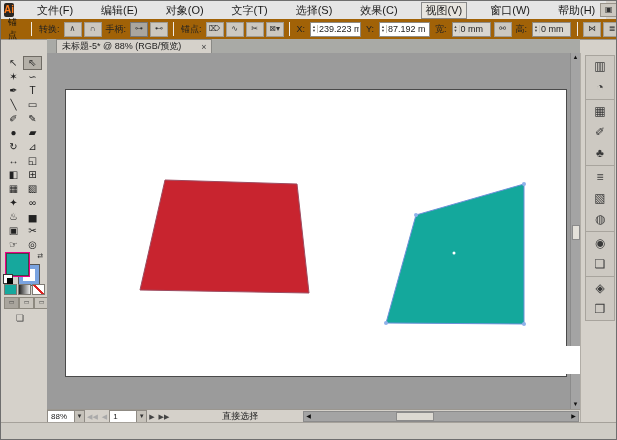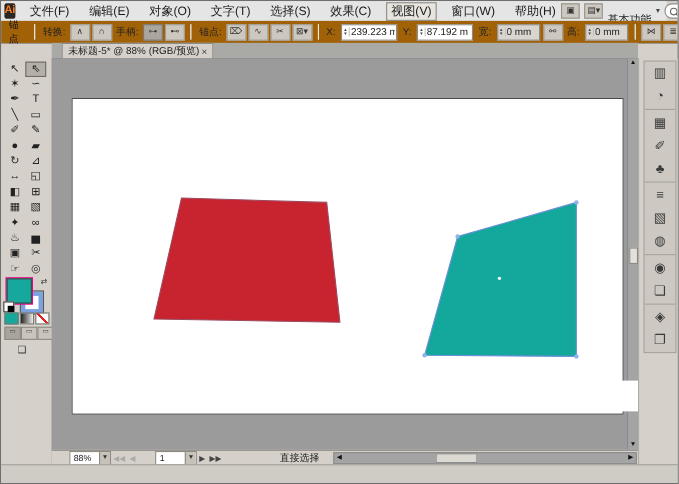--- a/index.html
+++ b/index.html
@@ -4,21 +4,21 @@
 <style>
   html,body{margin:0;padding:0;background:#888;}
   .app{position:relative;width:617px;height:440px;background:#d5d1ca;
        font-family:"Liberation Sans","DejaVu Sans",sans-serif;overflow:hidden;
        border:1px solid #6e6e6e;box-sizing:border-box;}
   
   .titlebar{position:absolute;left:0;top:0;width:605px;height:18px;background:#e5e5e5;
             display:flex;align-items:center;border-bottom:1px solid #b8b4ad;}
   .logo{width:20px;height:14px;margin-left:3px;background:#2a2622;color:#ff7c1b;
         font-weight:bold;font-size:10px;text-align:center;line-height:14px;border-radius:2px;}
-  .menu-item{font-size:11px;color:#1a1a1a;padding:1px 5px;margin-left:8px;white-space:nowrap;}
+  .menu-item{font-size:11px;color:#1a1a1a;padding:1px 5px;margin-left:18px;white-space:nowrap;}
   .menu-item.active{background:#e8e5df;border:1px solid #8a8a8a;padding:0 4px;}
   .tb-right{margin-left:auto;display:flex;align-items:center;gap:4px;padding-right:3px;}
   .tb-btn{width:15px;height:12px;border:1px solid #979289;background:#ccc8c0;font-size:8px;
           line-height:11px;text-align:center;color:#333;}
   .workspace{font-size:10px;color:#222;white-space:nowrap;margin-top:16px;}
   .caret{font-size:7px;color:#444;}
   .search{width:78px;height:12px;background:#fff;border:1px solid #8f8b84;border-radius:7px;
           display:flex;align-items:center;padding-left:4px;}
   .magicon{width:5px;height:5px;border:1px solid #666;border-radius:50%;position:relative;}
   .magicon::after{content:"";position:absolute;left:4px;top:5px;width:3px;height:1px;background:#666;transform:rotate(45deg);}
@@ -36,21 +36,21 @@
   .spin{display:flex;flex-direction:column;font-size:4px;line-height:4px;color:#444;
         padding:0 1px;border-right:1px solid #c5c2bb;}
   .field input{border:none;outline:none;width:40px;font-size:9px;height:11px;padding:2px 1px;
                font-family:"Liberation Sans","DejaVu Sans",sans-serif;background:transparent;color:#222;}
   .field.small input{width:28px;}
   .cb-spacer{flex:1;}
   
   .tabstrip{position:absolute;left:46px;top:38px;width:533px;height:14px;background:#a9aaa6;
             border-bottom:1px solid #60656b;}
   .doctab{position:absolute;left:9px;top:0;height:13px;background:#d5d1ca;border:1px solid #8a8a86;
-          border-bottom:none;display:flex;align-items:center;padding:0 5px;gap:2px;}
+          border-bottom:none;display:flex;align-items:center;padding:0 5px;gap:20px;}
   .doctab .t{font-size:9px;color:#222;white-space:nowrap;}
   .doctab .x{font-size:9px;color:#444;}
   
   .toolpanel{position:absolute;left:0;top:52px;width:46px;height:369px;background:#d5d1ca;
              border-right:1px solid #9a968f;}
   .tools{position:absolute;left:3px;top:3px;display:grid;grid-template-columns:19px 19px;grid-auto-rows:14px;}
   .tool{font-size:10px;line-height:14px;text-align:center;color:#222;}
   .tool.selected{background:#b4b0a8;border:1px solid #6f6b64;box-sizing:border-box;line-height:12px;}
   .swatcharea{position:absolute;left:2px;top:199px;width:42px;height:30px;}
   .fillproxy{position:absolute;left:3px;top:1px;width:21px;height:21px;border:1px solid #444;
@@ -82,21 +82,21 @@
   .vs-thumb{position:absolute;left:1px;top:172px;width:8px;height:15px;background:#e4e1da;border:1px solid #8b8b8b;box-sizing:border-box;}
   
   .dock{position:absolute;left:579px;top:52px;width:38px;height:369px;background:#d5d1ca;
         border-left:1px solid #b1ada6;}
   .dock-col{position:absolute;left:4px;top:2px;width:28px;border:1px solid #a8a49d;background:#cdc9c2;}
   .dock-icon{height:21px;font-size:12px;line-height:21px;text-align:center;color:#3a3a3a;}
   .dock-sep{height:1px;background:#a8a49d;margin:1px 0;}
   
   .statusbar{position:absolute;left:46px;top:408px;width:533px;height:13px;background:#d5d1ca;
              border-top:1px solid #9a968f;display:flex;align-items:center;font-size:8px;color:#222;}
-  .sb-box{display:flex;align-items:center;background:#fff;border:1px solid #8f8b84;height:11px;margin-left:16px;}
+  .sb-box{display:flex;align-items:center;background:#fff;border:1px solid #8f8b84;height:11px;margin-left:0;}
   .sb-box .v{padding:0 3px;font-size:8px;min-width:20px;}
   .sb-dd{width:9px;height:11px;background:#c6c2ba;border-left:1px solid #8f8b84;font-size:6px;
          line-height:11px;text-align:center;color:#333;}
   .sb-nav{font-size:7px;margin:0 2px;color:#444;}
   .sb-nav.dim{color:#aaa;}
   .sb-status{width:110px;text-align:center;font-size:9px;margin-left:14px;}
   .sb-more{font-size:7px;color:#333;margin-left:8px;}
   .hscroll{position:absolute;left:256px;top:1px;width:276px;height:11px;background:#a4a4a4;
            border:1px solid #8b8b8b;box-sizing:border-box;}
   .hs-arrow{position:absolute;top:0;width:9px;height:9px;font-size:6px;line-height:9px;text-align:center;color:#111;}

